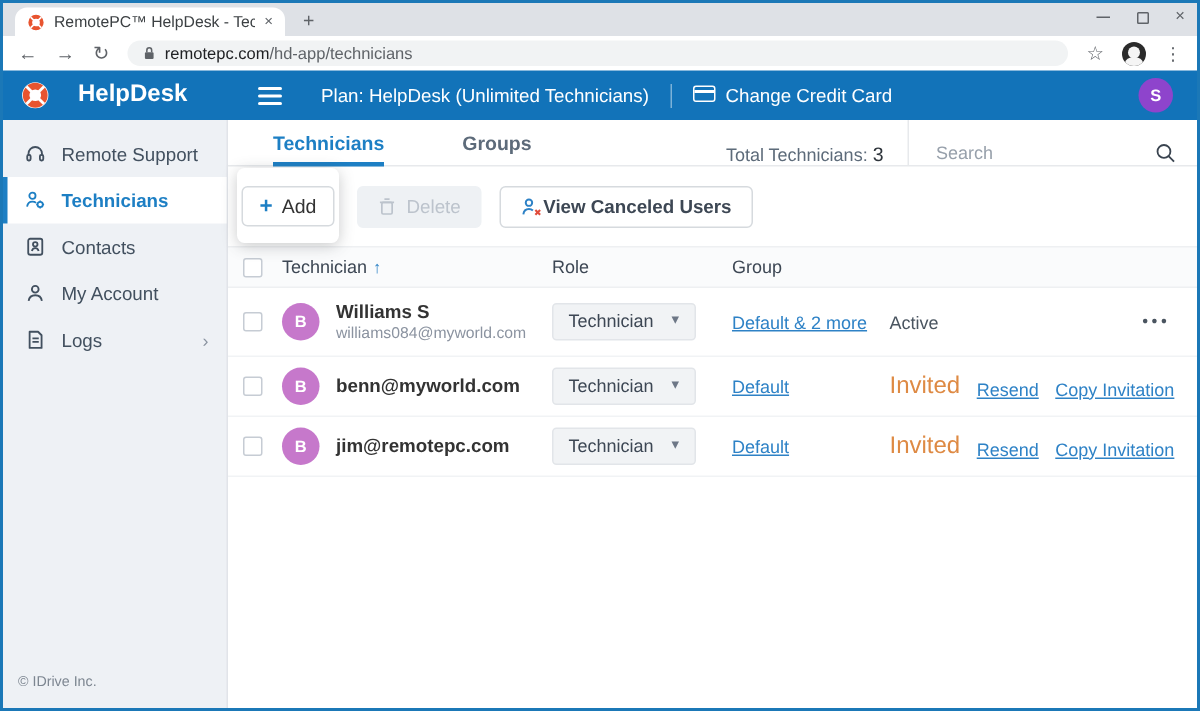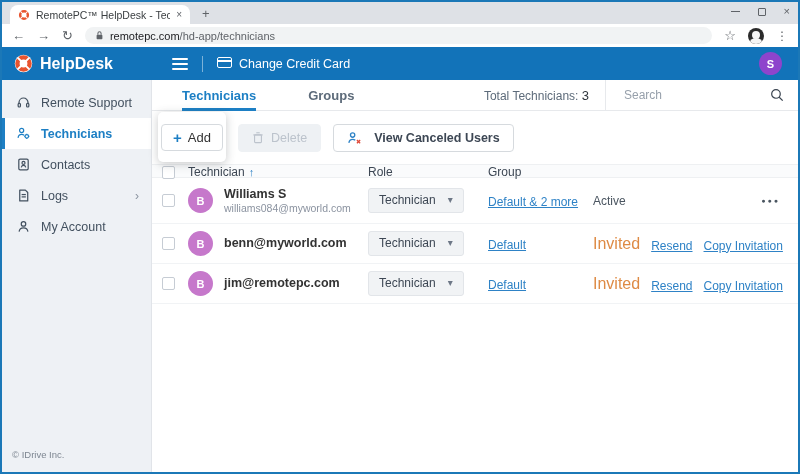--- a/index.html
+++ b/index.html
@@ -26,21 +26,21 @@
   .url-domain { color:#202124; }
   .url-path { color:#5f6368; }
   .addr-right { margin-left:auto; display:flex; align-items:center; gap:12px; }
   .star { color:#5f6368; font-size:13px; line-height:1; }
   .chrome-avatar { width:16px; height:16px; border-radius:50%; background:#2b2b2b; position:relative; overflow:hidden; }
   .chrome-avatar::after { content:""; position:absolute; left:4px; top:3px; width:8px; height:8px; border-radius:50%; background:#f5f5f5; }
   .chrome-avatar::before { content:""; position:absolute; left:2px; top:10px; width:12px; height:8px; border-radius:50%; background:#f5f5f5; z-index:1; }
   .menu-dots { color:#5f6368; font-size:12px; line-height:1; }
   
   .appheader { height:33px; background:var(--header_blue,#1273b9); display:flex; align-items:center; color:#fff; flex:0 0 auto; }
-  .logo-area { width:150px; flex:0 0 auto; display:flex; align-items:center; gap:7px; padding-left:12px; }
+  .logo-area { width:150px; flex:0 0 auto; display:flex; gap:19px; padding-left:12px; }
   .logo-text { font-size:16px; font-weight:bold; }
   .hamburger { margin-left:20px; display:flex; flex-direction:column; gap:3px; cursor:pointer; }
   .hamburger span { width:16px; height:2px; background:#fff; border-radius:1px; }
   .plan-text { margin-left:26px; font-size:12.5px; }
   .hdr-divider { width:1px; height:16px; background:rgba(255,255,255,.45); margin:0 14px; }
   .cc-btn { display:flex; gap:7px; font-size:12.5px; cursor:pointer; }
   .cc-icon { width:15px; height:11px; border:1.4px solid #fff; border-radius:2px; position:relative; }
   .cc-icon::after { content:""; position:absolute; left:0; right:0; top:2px; height:2px; background:#fff; }
   .header-avatar { margin-left:auto; margin-right:16px; width:23px; height:23px; border-radius:50%; background:var(--header_avatar_purple,#8e44cc); display:flex; align-items:center; justify-content:center; font-size:11px; font-weight:bold; }
   
@@ -52,38 +52,38 @@
   .side-chevron { margin-left:auto; margin-right:12px; color:#8a93a0; font-size:12px; }
   .side-footer { margin-top:auto; padding:10px 10px 12px; font-size:9.5px; color:#7d8691; }
   
   .content { flex:1; display:flex; flex-direction:column; background:#fff; min-width:0; }
   .tabbar { height:31px; flex:0 0 auto; border-bottom:1px solid #e7e9ec; display:flex; align-items:stretch; }
   .page-tab { display:flex; align-items:center; font-size:13px; font-weight:bold; color:#5d6b7a; position:relative; cursor:pointer; }
   .page-tab.first { margin-left:30px; }
   .page-tab.second { margin-left:52px;text-align:center; }
   .page-tab.active { color:var(--accent_blue,#1d7fc4); }
   .page-tab.active::after { content:""; position:absolute; left:0; right:0; bottom:-1px; height:3px; background:var(--accent_blue,#1d7fc4); }
-  .tabbar-right { margin-left:auto; display:flex; align-items:center; height:100%; }
+  .tabbar-right { margin-left:auto; display:flex; align-items:flex-end; height:100%; }
   .total { font-size:12px; color:#5d6b7a; padding-right:16px; }
   .total .cnt { color:#2f353c; font-size:13px; }
   .vdiv { width:1px; align-self:stretch; background:#e7e9ec; }
   .search-wrap { width:192px; display:flex; align-items:center; padding:0 14px 0 16px; gap:8px; }
   .search-input { border:none; outline:none; flex:1; min-width:0; font-size:12px; color:#333; background:transparent; font-family:"Liberation Sans", sans-serif; }
   .search-input::placeholder { color:#97a0ab; }
   
   .toolbar { height:53px; flex:0 0 auto; position:relative; display:flex; align-items:center; }
   .add-spot { position:absolute; left:6px; top:1px; width:68px; height:50px; background:#fff; border-radius:5px; box-shadow:0 2px 10px rgba(60,64,67,.28); display:flex; align-items:center; justify-content:center; z-index:2; }
   .btn { display:inline-flex; align-items:center; border-radius:4px; font-size:12.5px; cursor:pointer; font-family:"Liberation Sans", sans-serif; }
   .btn-add { border:1px solid #d6dade; background:#fff; padding:5px 11px; gap:6px; color:#333; font-size:13px; }
   .add-plus { color:var(--accent_blue,#1d7fc4); font-size:15px; font-weight:bold; line-height:1; }
   .btn-delete { margin-left:86px; background:#eef1f4; border:1px solid #eef1f4; padding:6px 13px; gap:7px; color:#bcc3cc;text-align:right; }
-  .btn-view { margin-left:12px; background:#fff; border:1px solid #d6dade; padding:6px 13px; gap:12px; color:#3d4754; font-weight:bold; }
+  .btn-view { margin-left:12px; background:#fff; border:1px solid #d6dade; padding:6px 13px; gap:0; color:#3d4754; font-weight:bold; }
   
   .grid { display:grid; grid-template-columns:26px 180px 120px 105px 1fr 46px; align-items:center; padding:0 18px 0 10px; }
-  .thead { height:14px; background:#fafbfc; border-top:1px solid #eef0f2; border-bottom:1px solid #eef0f2; font-size:12px; color:#3d4754; }
+  .thead { height:28px; background:#fafbfc; border-top:1px solid #eef0f2; border-bottom:1px solid #eef0f2; font-size:12px; color:#3d4754; }
   .sort-arrow { color:var(--link_blue,#2e82c6); font-size:11px; margin-left:4px; }
   .cb { width:13px; height:13px; border:1px solid #c6ccd4; border-radius:2px; background:#fff; display:inline-block; cursor:pointer; }
   .trow { border-bottom:1px solid #f1f3f5; height:40px; }
   .trow.tall { height:46px; }
   .cell-tech { display:flex; align-items:center; gap:11px; min-width:0; }
   .avatar { width:25px; height:25px; flex:0 0 auto; border-radius:50%; background:var(--avatar_purple,#c678cb); color:#fff; font-size:11px; font-weight:bold; display:flex; align-items:center; justify-content:center; }
   .tech-name { font-size:12.5px; font-weight:bold; color:#333; line-height:1.25; }
   .tech-email { font-size:10.5px; color:#8b93a0; }
   .role-select { display:inline-flex; align-items:center; gap:12px; background:#f1f3f5; border:1px solid #e2e5e9; border-radius:3px; padding:4px 10px 5px; font-size:12px; color:#3d4754; cursor:pointer; }
   .role-chevron { font-size:10px; color:#6d7786; line-height:1; }
@@ -153,20 +153,21 @@
           </g>
         </svg>
       </span>
       <span class="logo-text">HelpDesk</span>
     </div>
     <div class="hamburger">
         <span></span>
         <span></span>
         <span></span>
       </div>
+    <span class="plan-text">Plan: HelpDesk (Unlimited Technicians)</span>
     <span class="hdr-divider"></span>
     <div class="cc-btn">
       <span class="cc-icon"></span>
       <span>Change Credit Card</span>
     </div>
     <div class="header-avatar">S</div>
   </div>
 
   <div class="appbody">
 
@@ -203,36 +204,36 @@
             <rect x="3" y="2.3" width="10" height="11.4" rx="1.4"></rect>
             <circle cx="8" cy="6.3" r="1.6"></circle>
             <path d="M5.6 11c.4-1.4 1.3-2 2.4-2s2 .6 2.4 2"></path>
           </svg>
         </span>
         <span>Contacts</span>
       </div>
       <div class="side-item">
         <span style="display:flex;">
           <svg width="15" height="15" viewBox="0 0 16 16" fill="none" stroke="#42505f" stroke-width="1.3">
+            <circle cx="8" cy="5.2" r="2.4"></circle>
+            <path d="M3.3 13.4c.4-2.7 2.2-4 4.7-4s4.3 1.3 4.7 4"></path>
+          </svg>
+        </span>
+        <span>My Account</span>
+      </div>
+      <div class="side-item">
+        <span style="display:flex;">
+          <svg width="15" height="15" viewBox="0 0 16 16" fill="none" stroke="#42505f" stroke-width="1.3">
             <path d="M4 2.3h6l2.5 2.5v9H4z" stroke-linejoin="round"></path>
             <line x1="6" y1="7" x2="10.5" y2="7"></line>
               <line x1="6" y1="9.5" x2="10.5" y2="9.5"></line>
           </svg>
         </span>
         <span>Logs</span>
         <span class="side-chevron">›</span>
-      </div>
-      <div class="side-item">
-        <span style="display:flex;">
-          <svg width="15" height="15" viewBox="0 0 16 16" fill="none" stroke="#42505f" stroke-width="1.3">
-            <circle cx="8" cy="5.2" r="2.4"></circle>
-            <path d="M3.3 13.4c.4-2.7 2.2-4 4.7-4s4.3 1.3 4.7 4"></path>
-          </svg>
-        </span>
-        <span>My Account</span>
       </div>
       <div class="side-footer">© IDrive Inc.</div>
     </div>
 
     <div class="content">
 
       <div class="tabbar">
         <div class="page-tab first active">Technicians</div>
         <div class="page-tab second">Groups</div>
         <div class="tabbar-right">

